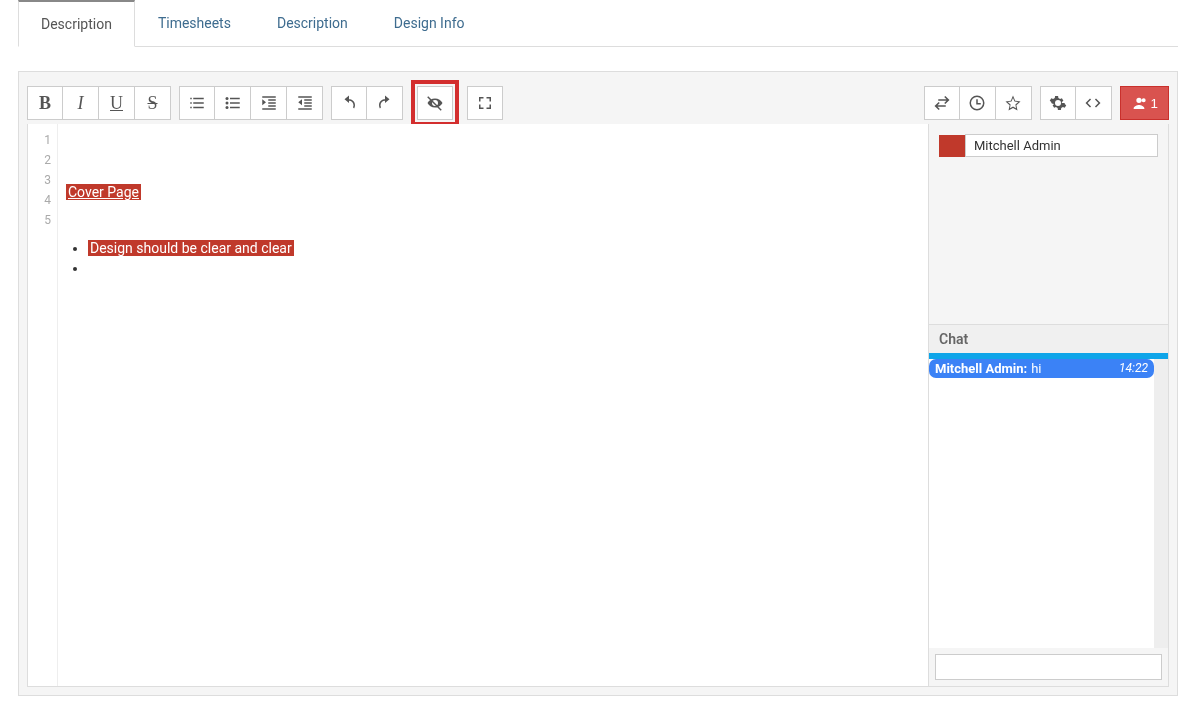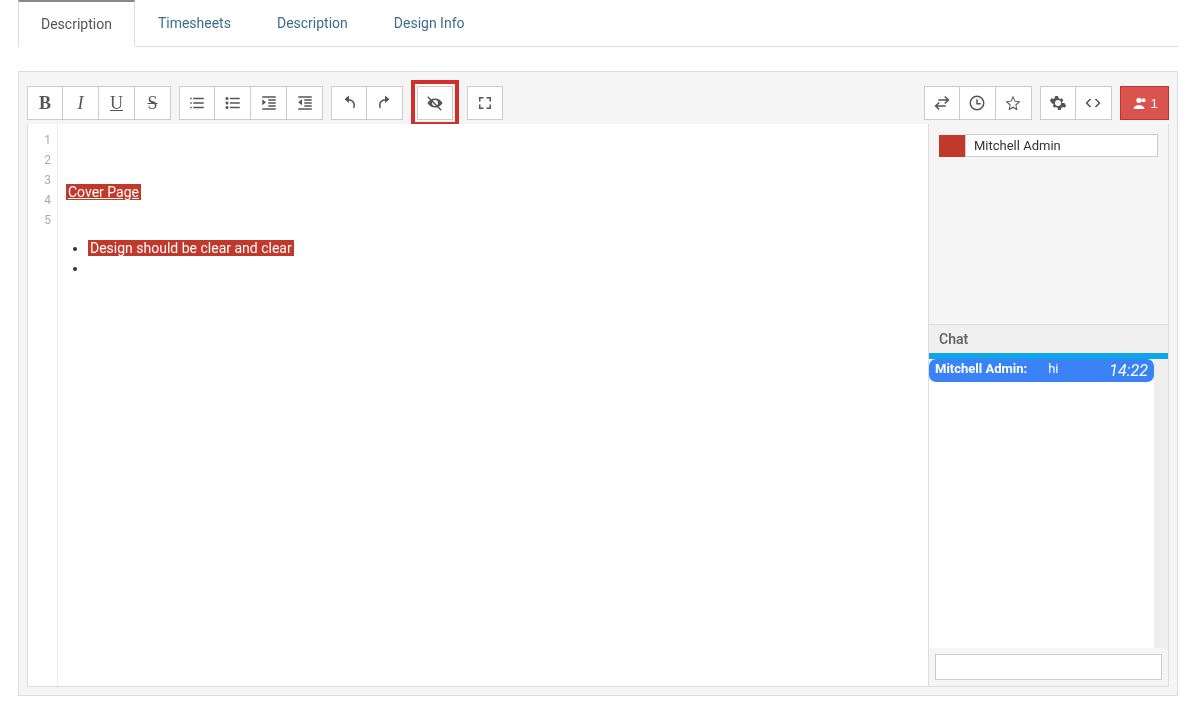--- a/index.html
+++ b/index.html
@@ -175,21 +175,21 @@
   .chat-msg {
     background: #3b82f6;
     color: #fff;
     display: flex;
     align-items: flex-start;
     padding: 2px 6px;
     font-size: 13px;
     border-radius: 7px;
   }
   .chat-msg .who { font-weight: 700; }
-  .chat-msg .time { margin-left: auto; font-style: italic; font-size: 16px;}
+  .chat-msg .time { margin-left: auto; font-style: italic; font-size: 12px;}
   .scroll-thumb {
     position: absolute;
     right: -14px;
     top: 0;
     width: 14px;
     height: 14px;
     background: #ccc;
   }
   .chat-input-wrap {
     padding: 6px;
@@ -355,21 +355,21 @@
         <div class="presence">
           <div class="presence-row">
             <div class="swatch"></div>
             <div class="presence-name">Mitchell Admin</div>
           </div>
         </div>
         <div class="chat-header">Chat</div>
         <div class="chat-body">
           <div class="chat-msg">
             <span class="who">Mitchell Admin:</span>
-            <span style="margin-left:21px">hi</span>
+            <span style="margin-left:4px">hi</span>
             <span class="time">14:22</span>
           </div>
           <div class="scroll-thumb"></div>
         </div>
         <div class="chat-input-wrap">
           <input class="chat-input" placeholder="" style="">
         </div>
       </div>
     </div>
   </div>

